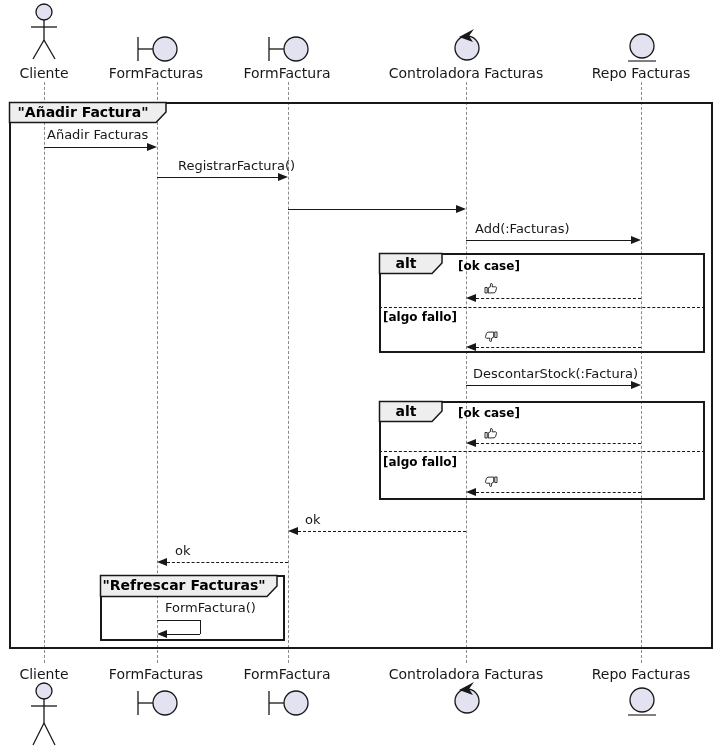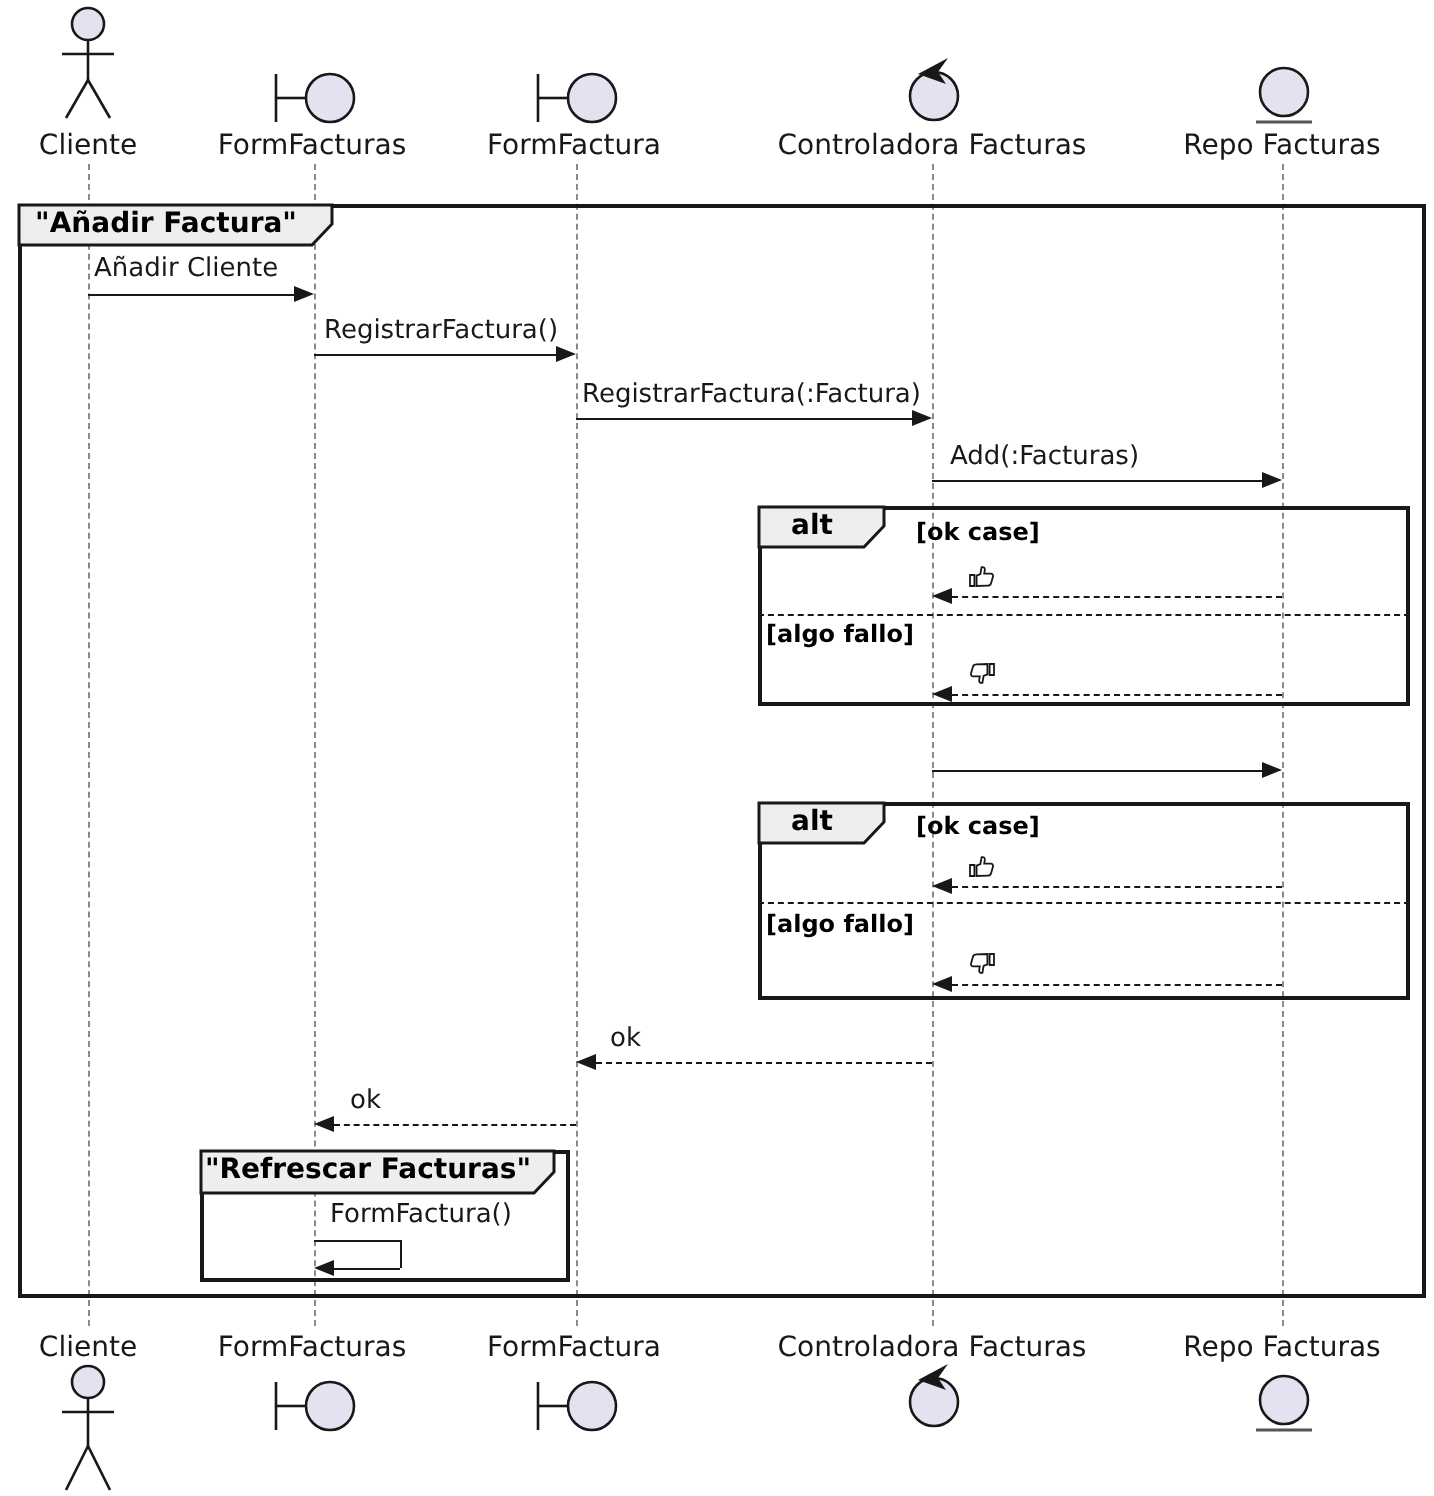--- a/index.html
+++ b/index.html
@@ -71,29 +71,28 @@
     <line x1="2" y1="29" x2="30" y2="29" stroke="#555" stroke-width="1.5"></line>
   </svg>
   <div class="plabel" style="left:641px; top:65px;">Repo Facturas</div>
 
   <div class="frame frame-thick" style="left:9px; top:102px; width:704px; height:547px;"></div>
   <svg style="left:9px; top:102px;" width="158" height="21" viewBox="0 0 158 21">
     <path d="M0.5,0.5 H157 V10 L147,20.5 H0.5 Z" fill="#EEEEEE" stroke="#181818" stroke-width="1.5"></path>
   </svg>
   <div class="tab-text" style="left:9px; top:104px; width:148px;">"Añadir Factura"</div>
 
-  <div class="msg-label" style="left:47px; top:127px;">Añadir Cliente</div>
+  <div class="msg-label" style="left:47px; top:127px;">Añadir Facturas</div>
   <div class="ln" style="left:44px; top:147px; width:104px;"></div>
   <div class="ah-r" style="left:147px; top:143px;"></div>
 
-  <div class="msg-label" style="left:162px; top:158px;">RegistrarFactura()</div>
+  <div class="msg-label" style="left:178px; top:158px;">RegistrarFactura()</div>
   <div class="ln" style="left:157px; top:177px; width:121px;"></div>
   <div class="ah-r" style="left:278px; top:173px;"></div>
 
-  <div class="msg-label" style="left:291px; top:190px;">RegistrarFactura(:Factura)</div>
   <div class="ln" style="left:288px; top:209px; width:168px;"></div>
   <div class="ah-r" style="left:456px; top:205px;"></div>
 
   <div class="msg-label" style="left:475px; top:221px;">Add(:Facturas)</div>
   <div class="ln" style="left:466px; top:240px; width:165px;"></div>
   <div class="ah-r" style="left:631px; top:236px;"></div>
 
   <div class="frame" style="left:379px; top:253px; width:326px; height:100px;"></div>
   <svg style="left:379px; top:253px;" width="64" height="21" viewBox="0 0 64 21">
     <path d="M0.5,0.5 H63 V10 L53,20.5 H0.5 Z" fill="#EEEEEE" stroke="#181818" stroke-width="1.5"></path>
@@ -111,20 +110,21 @@
   <div class="guard" style="left:383px; top:310px;">[algo fallo]</div>
 
   <svg style="left:484px; top:330px;" width="14" height="14" viewBox="0 0 14 14">
     <g transform="rotate(180 7 7)">
       <path d="M1 6.5h2.2V12H1z M4.3 12V6.8l1.9-.8.6-3.4c1.1-.3 1.8.4 1.6 1.5l-.3 1.7h3.3c.8 0 1.3.7 1.1 1.5l-1 3.4c-.2.6-.8 1.1-1.5 1.1z" fill="#ffffff" stroke="#181818" stroke-width="0.9"></path>
     </g>
   </svg>
   <div class="ln dashed" style="left:476px; top:347px; width:165px;"></div>
   <div class="ah-l" style="left:466px; top:343px;"></div>
 
+  <div class="msg-label" style="left:473px; top:366px;">DescontarStock(:Factura)</div>
   <div class="ln" style="left:466px; top:385px; width:165px;"></div>
   <div class="ah-r" style="left:631px; top:381px;"></div>
 
   <div class="frame" style="left:379px; top:401px; width:326px; height:99px;"></div>
   <svg style="left:379px; top:401px;" width="64" height="21" viewBox="0 0 64 21">
     <path d="M0.5,0.5 H63 V10 L53,20.5 H0.5 Z" fill="#EEEEEE" stroke="#181818" stroke-width="1.5"></path>
   </svg>
   <div class="tab-text" style="left:379px; top:403px; width:54px;">alt</div>
   <div class="guard" style="left:458px; top:406px;">[ok case]</div>
 

